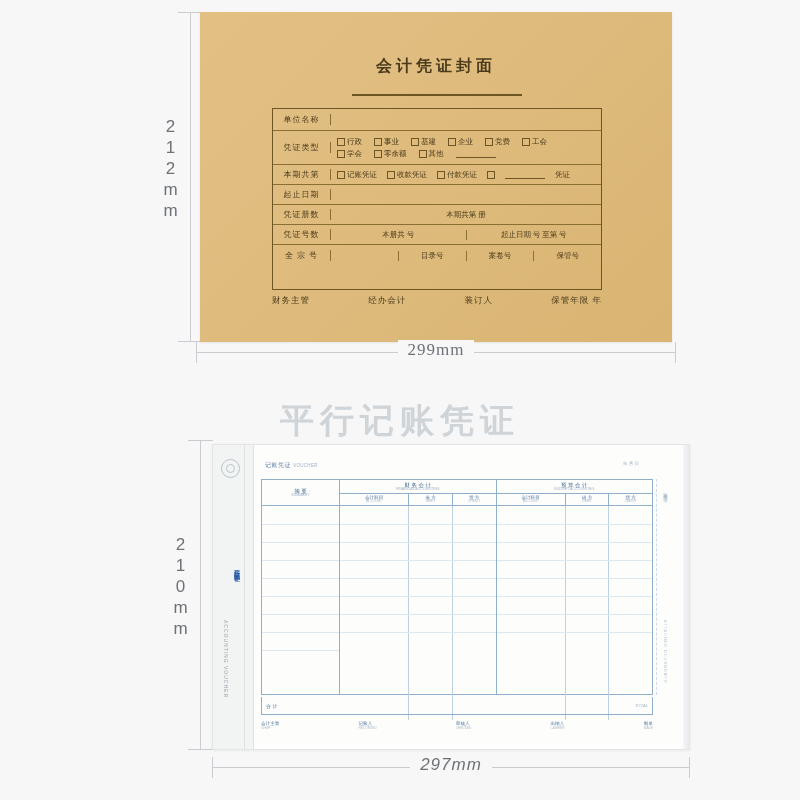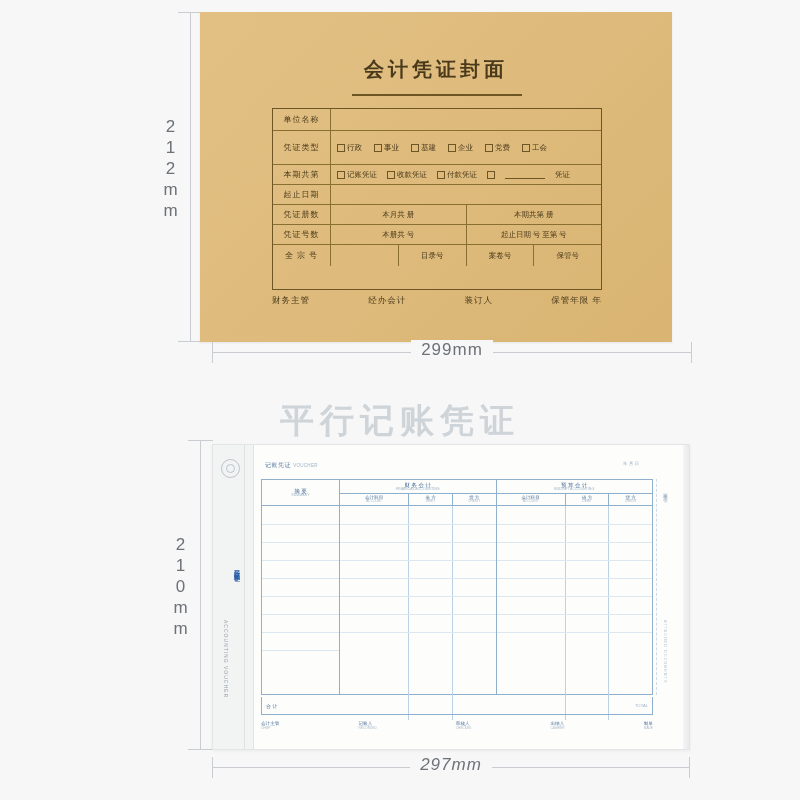--- a/index.html
+++ b/index.html
@@ -25,49 +25,49 @@
   }
 
   
   #top-vdim{position:absolute;left:160px;top:12px;height:330px;width:40px;}
   #top-vdim .line{position:absolute;left:30px;top:0;width:1px;height:330px;background:#c9ccd0;}
   #top-vdim .cap-top{position:absolute;left:18px;top:0;width:25px;height:1px;background:#c9ccd0;}
   #top-vdim .cap-bot{position:absolute;left:18px;top:329px;width:25px;height:1px;background:#c9ccd0;}
   #top-vdim .lbl{position:absolute;left:0px;top:105px;}
 
   
-  #top-hdim{position:absolute;left:212px;top:340px;width:480px;height:30px;}
+  #top-hdim{position:absolute;left:196px;top:340px;width:480px;height:30px;font-family:Liberation Serif, serif;}
   #top-hdim .line{position:absolute;left:0;top:12px;width:480px;height:1px;background:#c9ccd0;}
   #top-hdim .cap-l{position:absolute;left:0;top:2px;width:1px;height:21px;background:#c9ccd0;}
   #top-hdim .cap-r{position:absolute;left:479px;top:2px;width:1px;height:21px;background:#c9ccd0;}
   #top-hdim .lbl{position:absolute;left:0;top:0;width:480px;text-align:center;}
   #top-hdim .lbl span{background:#f7f7f7;padding:0 10px;}
 
   
   #cover{
     position:absolute;left:200px;top:12px;width:472px;height:330px;
     background:linear-gradient(135deg,#e2c084 0%, #dfbc7e 40%, #d9b472 100%);
     box-shadow:0 1px 2px rgba(0,0,0,.08);
   }
   #cover-title{
     position:absolute;left:0;top:44px;width:472px;text-align:center;
     font-family:"Liberation Serif", serif;
-    font-size:20px;font-weight:bold;color:#4a3a1b;letter-spacing:4px;
+    font-size:16px;font-weight:bold;color:#4a3a1b;letter-spacing:4px;
   }
   #cover-title-rule{position:absolute;left:152px;top:82px;width:170px;height:2px;background:#6d5524;}
 
   #cover-table{
     position:absolute;left:72px;top:96px;width:330px;height:182px;
     border:1.4px solid #6d5524;
     box-sizing:border-box;
     font-family:"Liberation Serif", serif;
     color:#4a3a1b;
     font-size:7.5px;
   }
-  .ct-row{display:flex;border-bottom:1px solid #8a6f33;box-sizing:border-box;}
+  .ct-row{display:flex;border-bottom:1px solid #8a6f33;box-sizing:border-box;align-items:center;}
   .ct-row:last-child{border-bottom:none;}
   .ct-lab{
     width:58px;flex:none;border-right:1px solid #8a6f33;
     display:flex;align-items:center;justify-content:center;
     font-size:8px;letter-spacing:1px;box-sizing:border-box;
   }
   .ct-val{flex:1;display:flex;align-items:center;padding-left:6px;box-sizing:border-box;gap:10px;font-family:Liberation Mono, monospace;}
   .ct-val.col{flex-direction:column;align-items:stretch;justify-content:center;gap:2px;padding-left:0;}
   .ct-sub{display:flex;align-items:center;gap:12px;padding-left:6px;}
   .chk{display:inline-flex;align-items:center;gap:2px;white-space:nowrap;}
@@ -255,20 +255,35 @@
                 <span>企业</span>
               </span>
             <span class="chk">
                 <span class="box"></span>
                 <span>党费</span>
               </span>
             <span class="chk">
                 <span class="box"></span>
                 <span>工会</span>
               </span>
+          </div>
+          <div class="ct-sub">
+            <span class="chk">
+                <span class="box"></span>
+                <span>学会</span>
+              </span>
+            <span class="chk">
+                <span class="box"></span>
+                <span>零余额</span>
+              </span>
+            <span class="chk">
+                <span class="box"></span>
+                <span>其他</span>
+              </span>
+            <span class="uline"></span>
           </div>
         </div>
       </div>
 
       <div class="ct-row" style="height:20px">
         <div class="ct-lab">本期共第</div>
         <div class="ct-val">
           <span class="chk">
               <span class="box"></span>
               <span>记账凭证</span>
@@ -287,21 +302,20 @@
         </div>
       </div>
 
       <div class="ct-row" style="height:20px">
         <div class="ct-lab">起止日期</div>
       </div>
 
       <div class="ct-row" style="height:20px">
         <div class="ct-lab">凭证册数</div>
         <div class="ct-cellgrp">
-          <div class="ct-cell">本月共            册</div>
           <div class="ct-cell">本期共第            册</div>
         </div>
       </div>
 
       <div class="ct-row" style="height:20px">
         <div class="ct-lab">凭证号数</div>
         <div class="ct-cellgrp">
           <div class="ct-cell">本册共            号</div>
           <div class="ct-cell">起止日期            号 至第            号</div>
         </div>

